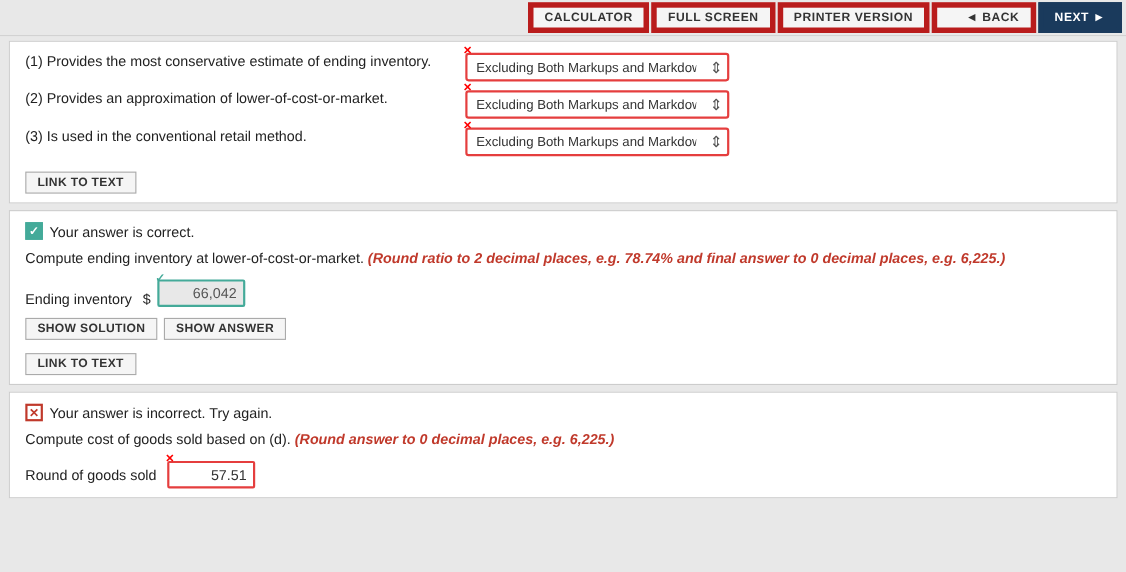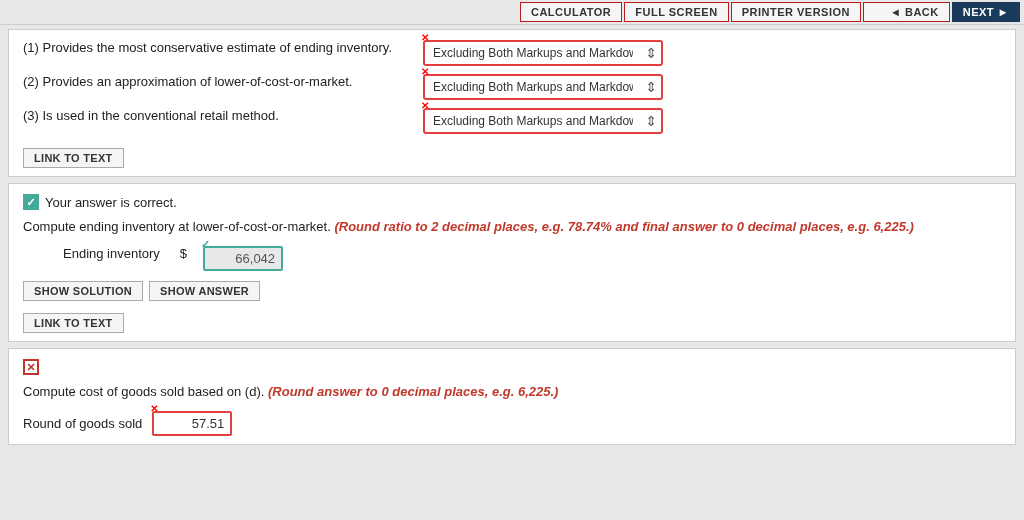--- a/index.html
+++ b/index.html
@@ -18,21 +18,21 @@
       background: #e8e8e8;
       padding: 2px 4px;
       gap: 2px;
       border-bottom: 1px solid #ccc;
     }
     .toolbar-btn {
       padding: 3px 10px;
       font-size: 11px;
       font-weight: bold;
       cursor: pointer;
-      border: 1px solid #b91c1c;
+      border: 5px solid #b91c1c;
       background: #f5f5f5;
       color: #333;
       letter-spacing: 0.5px;
     }
     .toolbar-btn.next-btn {
       background: #1a3a5c;
       color: #fff;
       border-color: #1a3a5c;
     }
     .toolbar-btn.back-btn {
@@ -141,24 +141,23 @@
       line-height: 1.4;
     }
     .instruction-hint {
       color: #c0392b;
       font-style: italic;
       font-weight: bold;
     }
 
     .ending-inventory-row {
       display: flex;
-      align-items: flex-start;
-      gap: 16px;
+      align-items: flex-end;
+      gap: 6px;
       margin-bottom: 10px;
-      margin-left: 40px;
     }
     .ending-inventory-label {
       font-size: 13px;
       margin-right: 4px;
     }
     .dollar-sign {
       font-size: 13px;
     }
     .input-wrapper {
       position: relative;
@@ -347,20 +346,21 @@
       <button class="action-btn">SHOW SOLUTION</button>
       <button class="action-btn">SHOW ANSWER</button>
     </div>
     <button class="link-to-text-btn">LINK TO TEXT</button>
   </div>
 
   <div class="card">
 
     <div class="incorrect-header">
       <div class="x-icon">✕</div>
+      <span class="incorrect-text">Your answer is incorrect.  Try again.</span>
     </div>
 
     <div class="instruction-text">
       <span>Compute cost of goods sold based on (d).</span>
       <span class="instruction-hint">(Round answer to 0 decimal places, e.g. 6,225.)</span>
     </div>
 
     <div class="cost-goods-row">
       <span class="cost-goods-label">Round of goods sold</span>
       <div class="input-wrapper-red">

